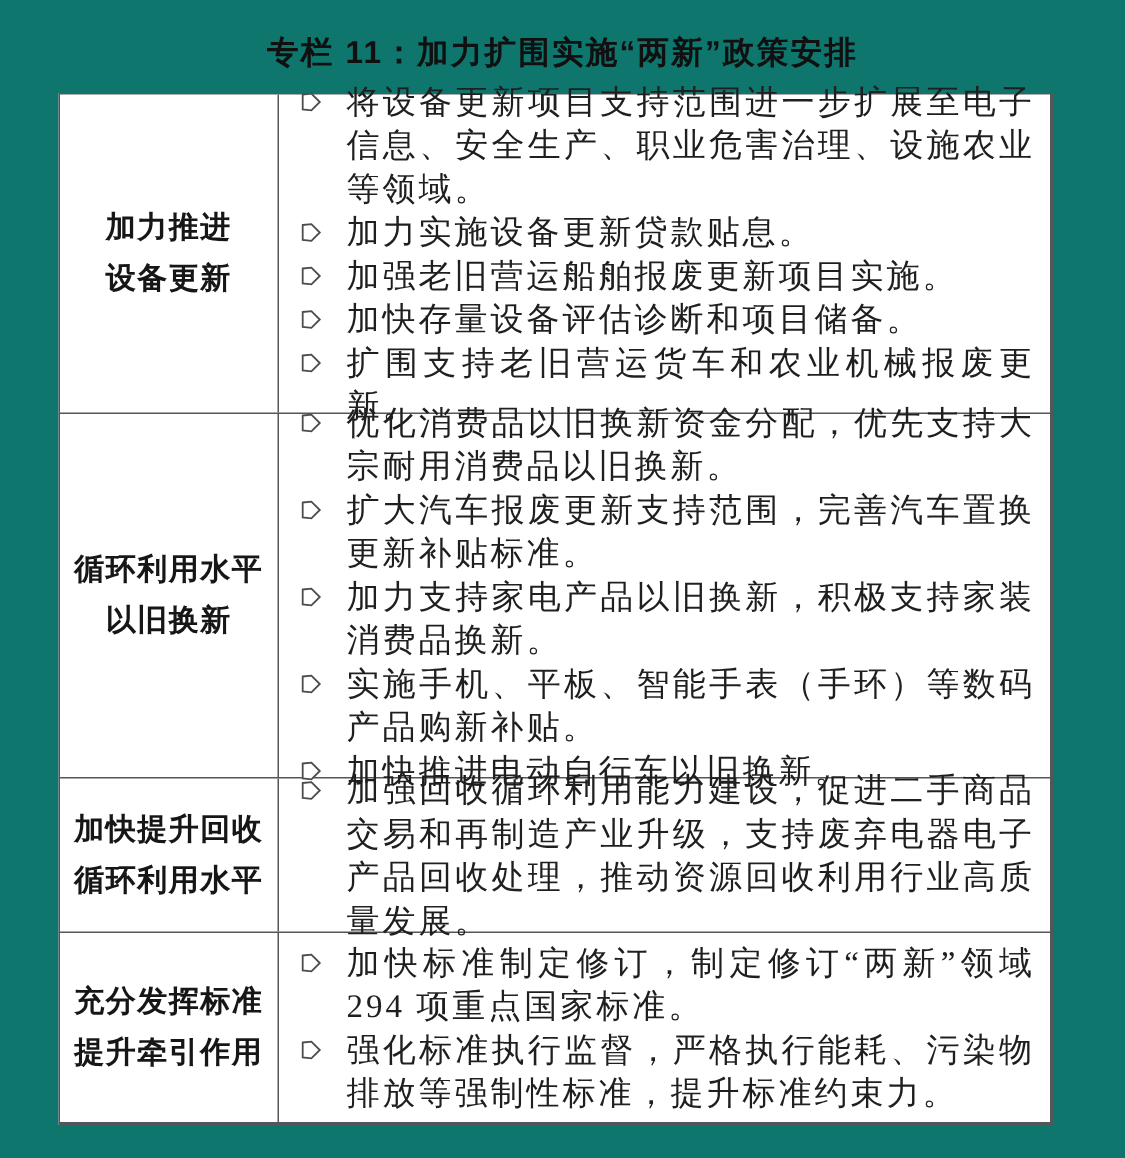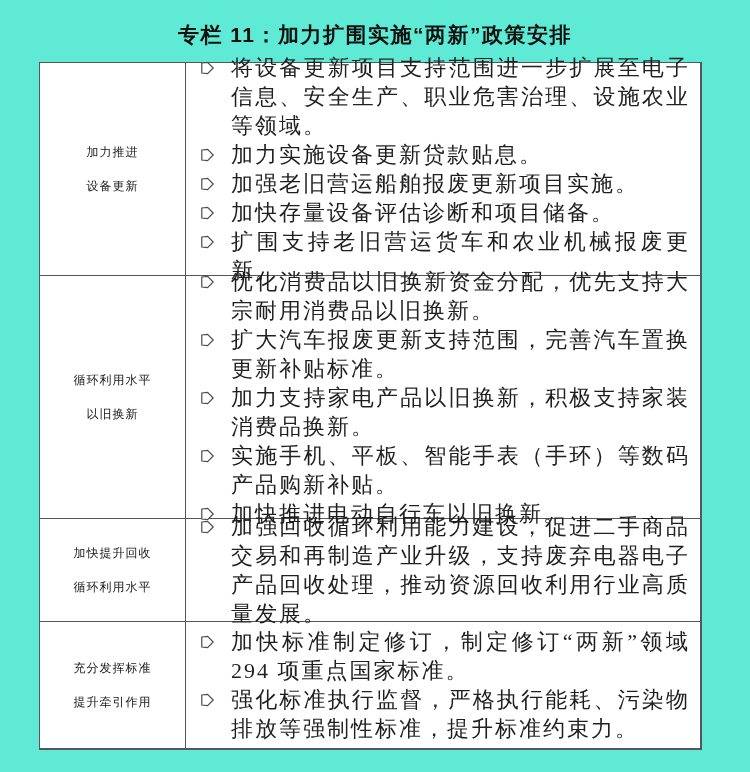--- a/index.html
+++ b/index.html
@@ -1,21 +1,21 @@
 <!DOCTYPE html>
 <html><head>
 <meta charset="utf-8">
 <style>
   * { margin: 0; padding: 0; box-sizing: border-box; }
   html, body { background: #ffffff; }
   .canvas {
     position: relative;
     width: 750px;
     height: 772px;
-    background: #5eead4;
+    background: #0f766e;
     overflow: hidden;
     font-family: "Liberation Serif", "DejaVu Serif", serif;
     color: #1f1f1f;
   }
   .doc-title {
     position: absolute;
     top: 21px;
     left: 0;
     width: 100%;
     text-align: center;
@@ -43,22 +43,22 @@
   .row:first-child { border-top: none; }
   .header-cell {
     flex: 0 0 146px;
     width: 146px;
     border-right: 1px solid #55565a;
     display: flex;
     flex-direction: column;
     justify-content: center;
     align-items: center;
     font-family: "Liberation Sans", "DejaVu Sans", sans-serif;
-    font-weight: normal;
-    font-size: 12px;
+    font-weight: bold;
+    font-size: 20px;
     line-height: 34px;
     letter-spacing: 1px;
     color: #161616;
     text-align: center;
   }
   .content-cell {
     flex: 1 1 auto;
     padding: 5px 10px 5px 14px;
     display: flex;
     flex-direction: column;

